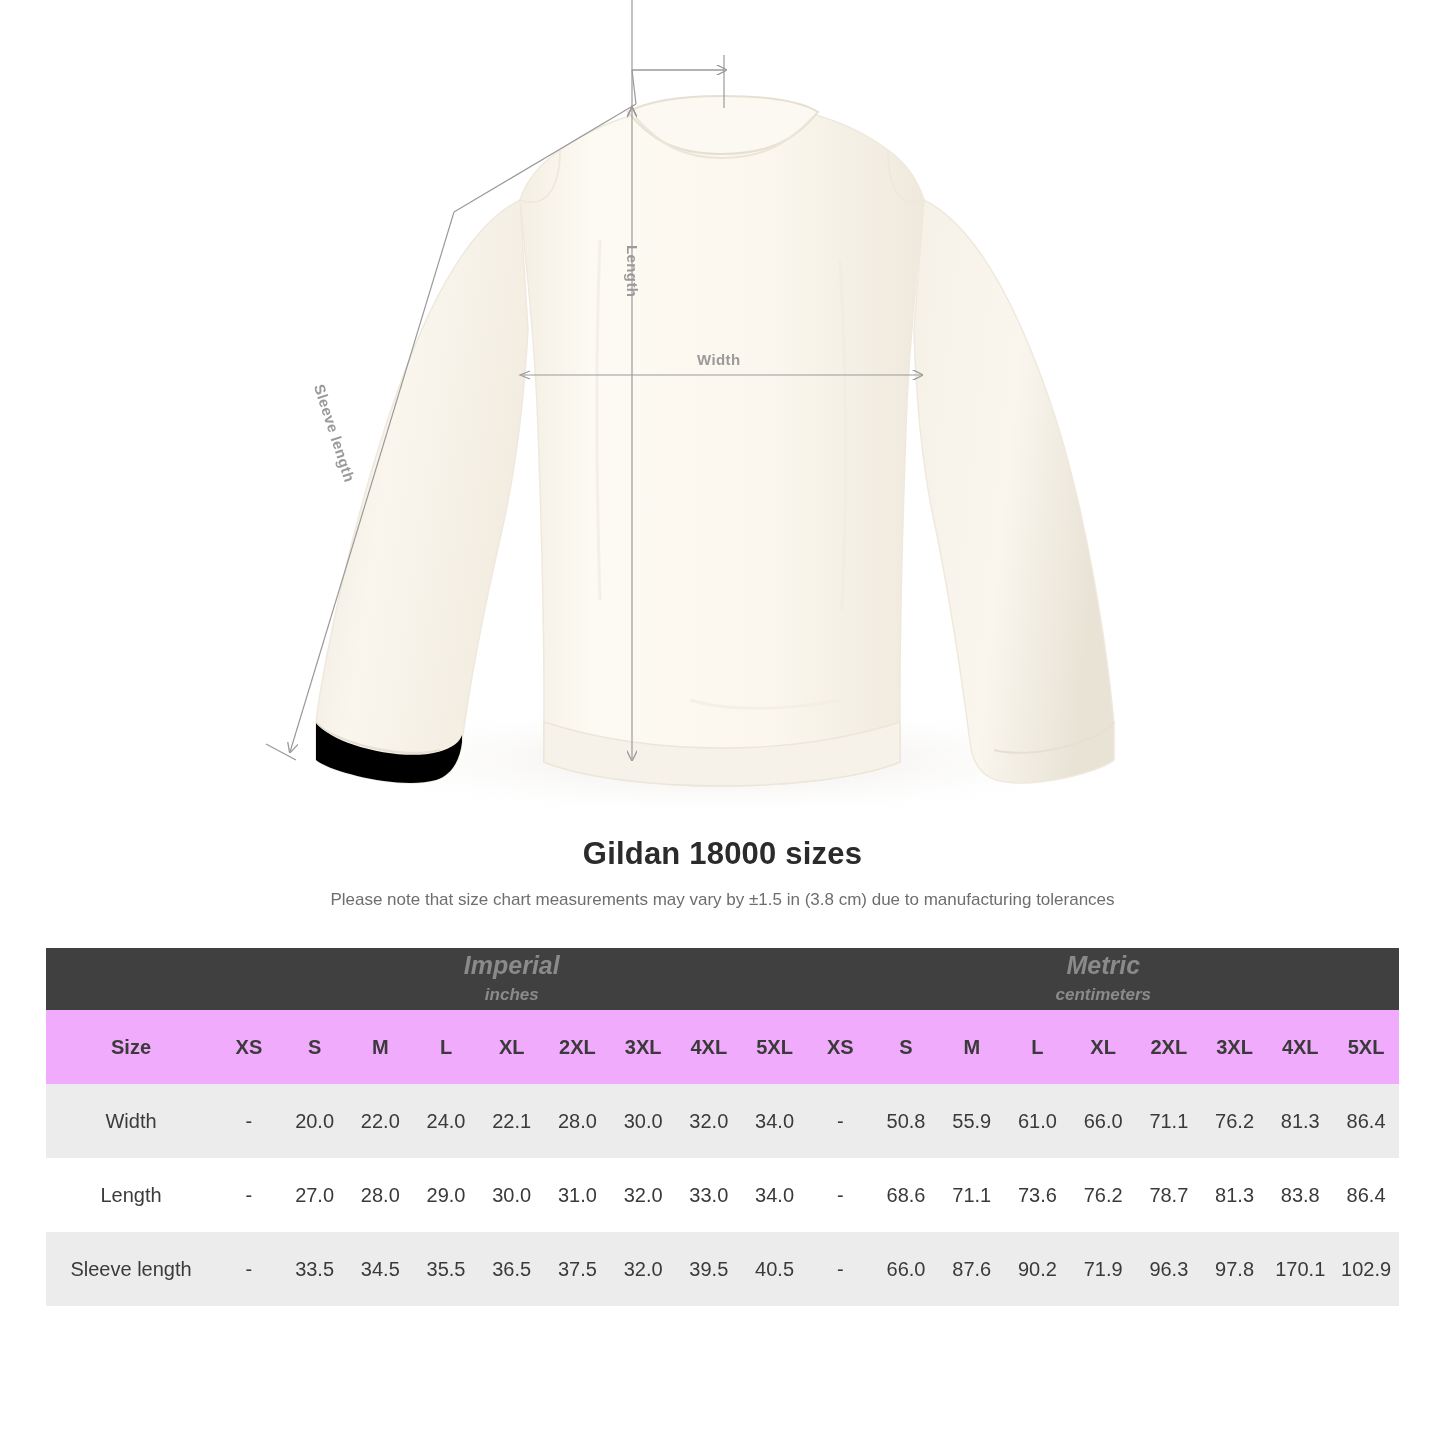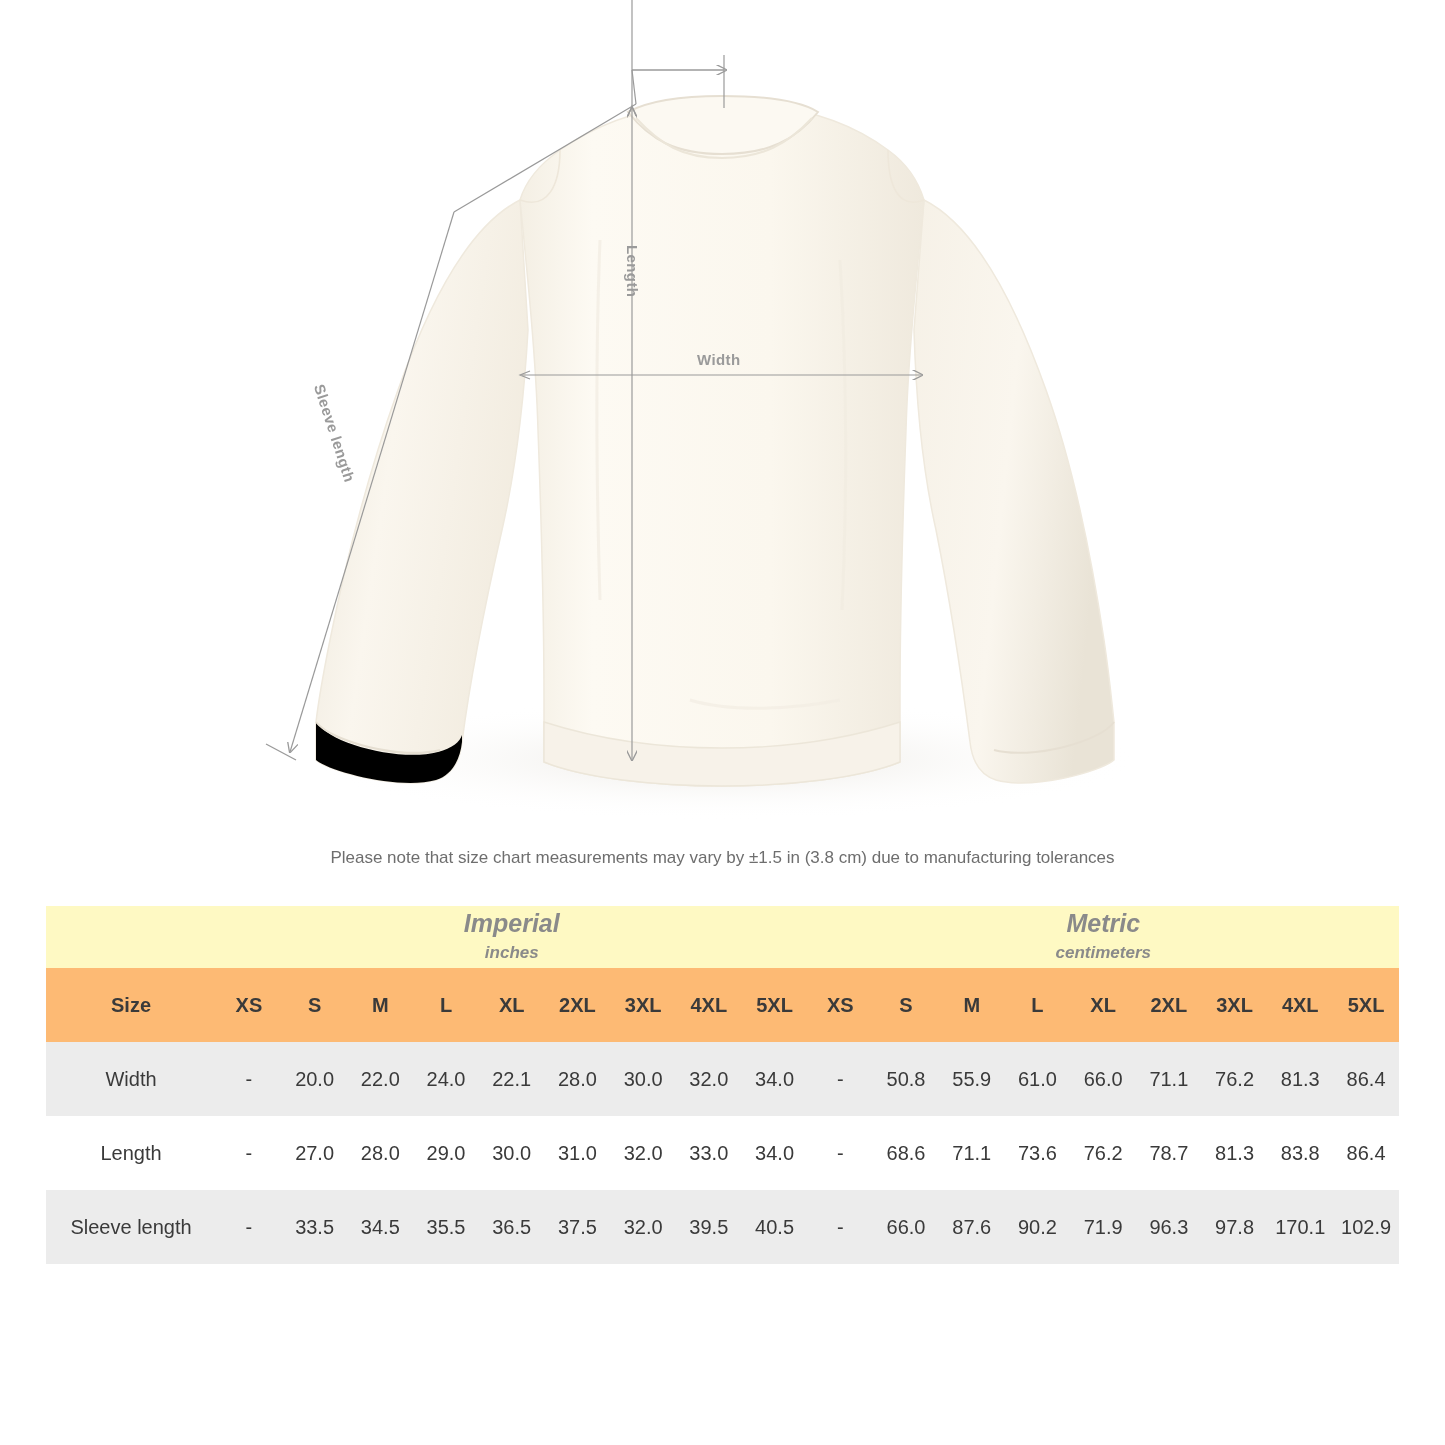--- a/index.html
+++ b/index.html
@@ -89,40 +89,40 @@
   table.size-table td, table.size-table th {
     border: none;
     text-align: center;
     font-size: 19px;
     color: #3a3a3a;
     font-weight: normal;
     height: 62px;
     padding: 0;
   }
   .unit-head {
-    background: #fef9c3;
+    background: #404040;
     height: 118px;
     vertical-align: middle;
   }
   .unit-title {
     font-size: 25px;
     font-style: italic;
     font-weight: bold;
     color: #8a8a8a;
     line-height: 1.25;
   }
   .unit-sub {
     font-size: 17px;
     font-style: italic;
     color: #8a8a8a;
     line-height: 1.6;
     font-weight: bold;
   }
   tr.row-head td {
-    background: #fdba74;
+    background: #f0abfc;
     font-size: 20px;
     font-weight: bold;
     color: #3a3a3a;
     height: 74px;
   }
   tr.row-head td.rowlabel {
     font-weight: bold;
   }
   td.rowlabel {
     font-weight: bold;
@@ -250,20 +250,21 @@
       <path d="M454,212 L290,752" fill="none" stroke="#9a9a9a" stroke-width="1.2" marker-end="url(#arrHead)"></path>
       <path d="M266,744 L296,760" fill="none" stroke="#9a9a9a" stroke-width="1.2"></path>
     </svg>
 
     <div class="dim-label length">Length</div>
     <div class="dim-label width">Width</div>
     <div class="dim-label sleeve">Sleeve length</div>
   </div>
 
   <div class="title-block">
+    <h1 class="chart-title">Gildan 18000 sizes</h1>
     <p class="chart-note">Please note that size chart measurements may vary by ±1.5 in (3.8 cm) due to manufacturing tolerances</p>
   </div>
 
   <div class="table-wrap">
     <table class="size-table">
       <colgroup>
         <col class="col-label">
         <col class="col-cell">
           <col class="col-cell">
           <col class="col-cell">

